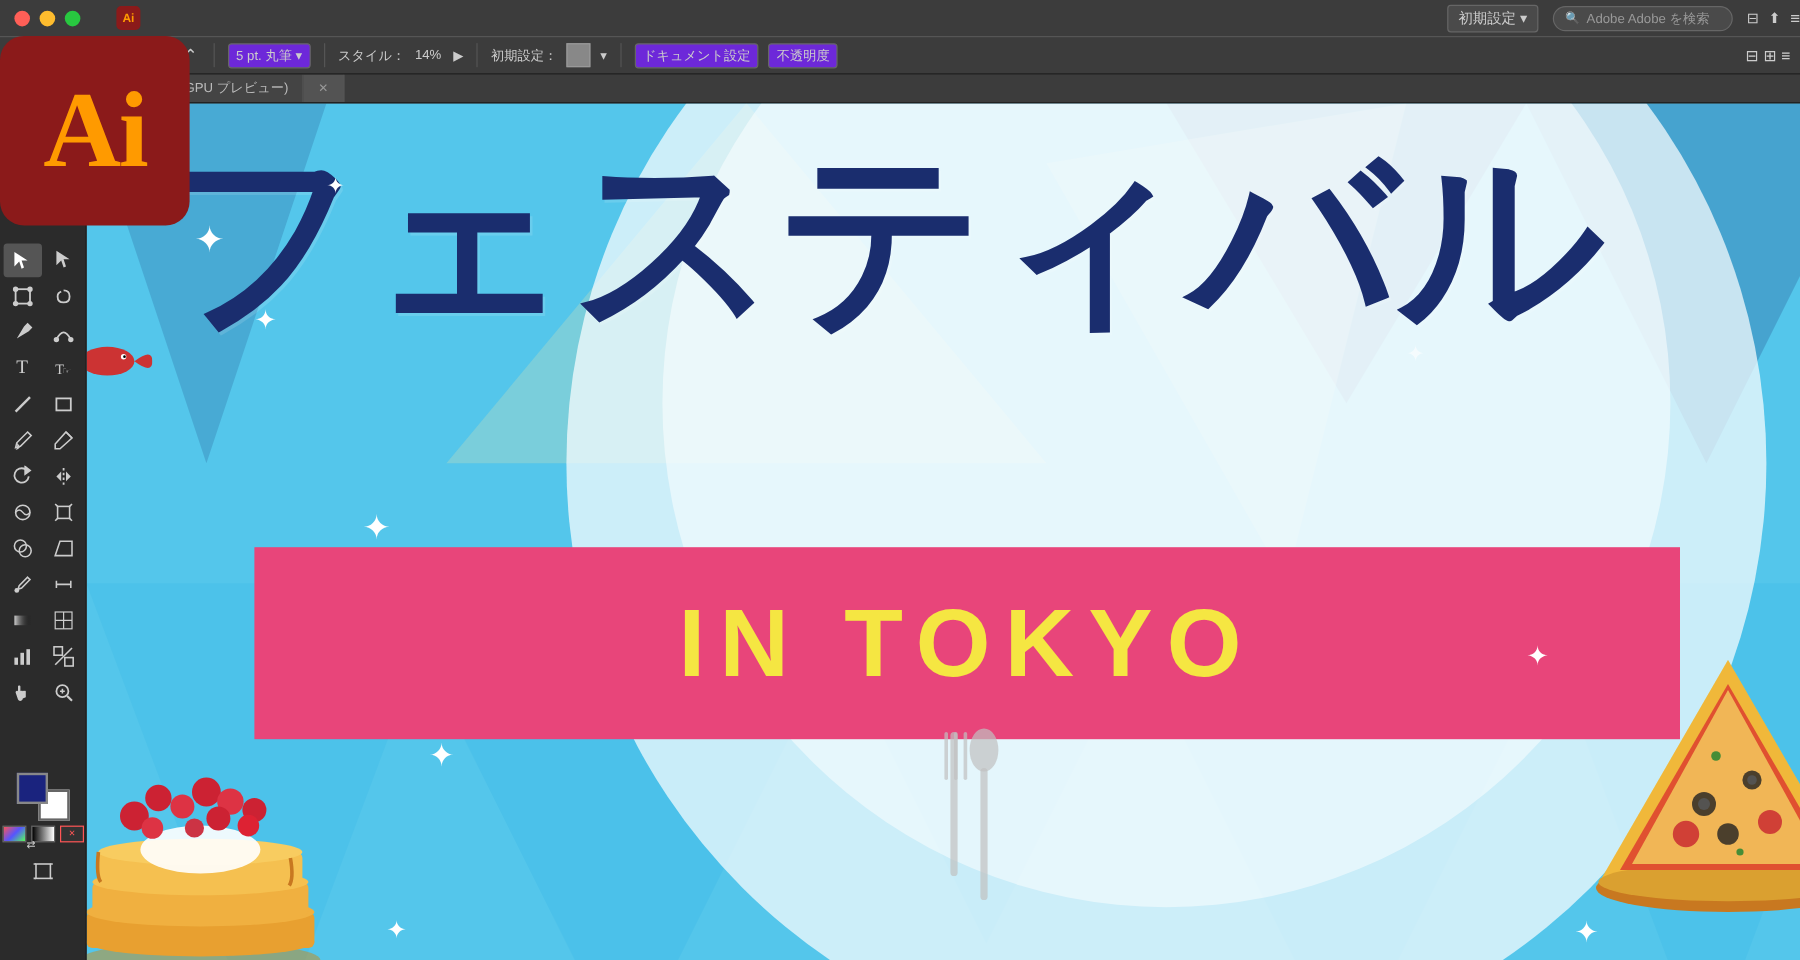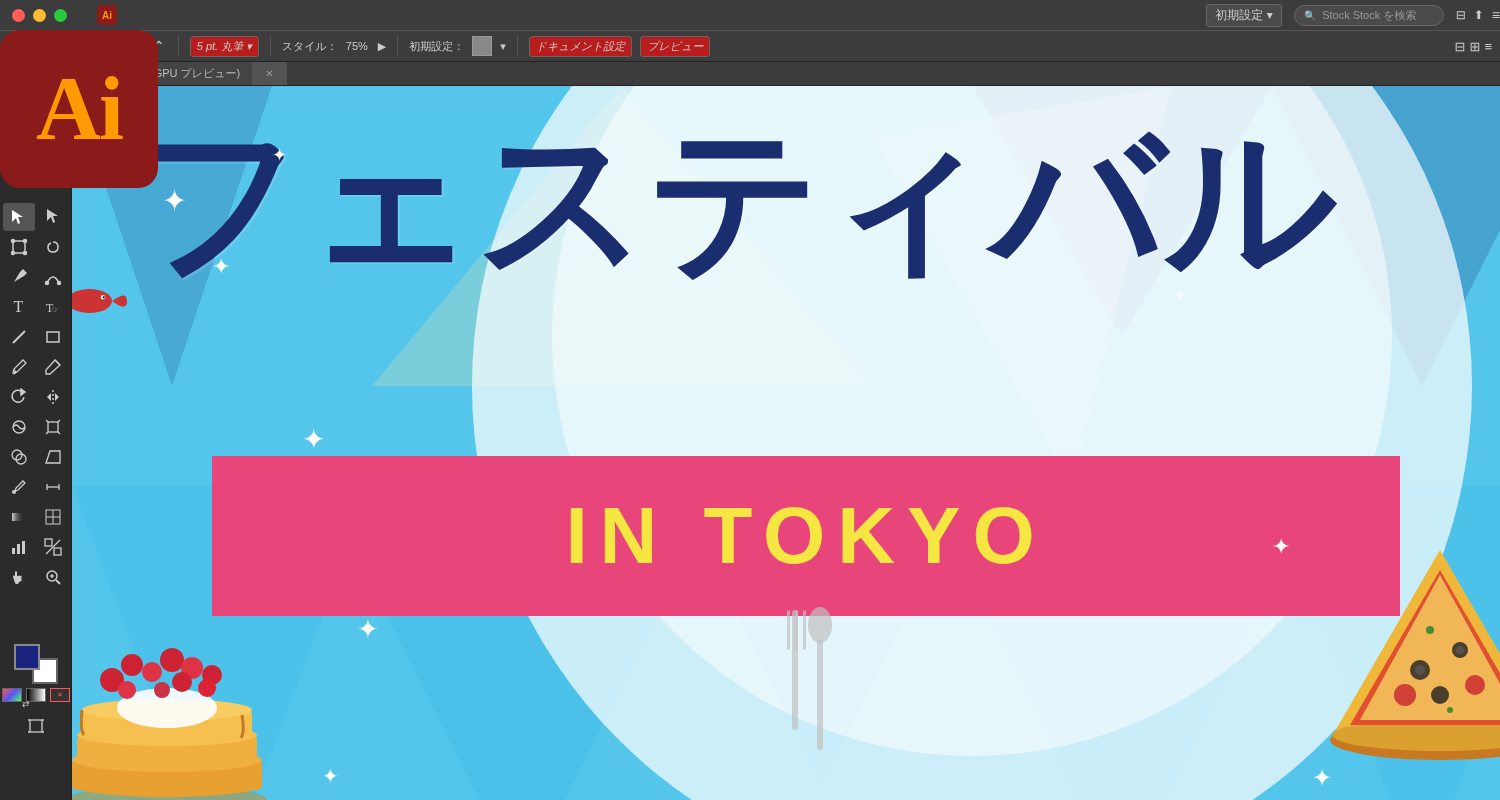--- a/index.html
+++ b/index.html
@@ -83,31 +83,30 @@
       display: flex;
       align-items: center;
       padding: 0 8px;
       gap: 8px;
       border-top: 1px solid #555;
       border-bottom: 1px solid #222;
       z-index: 100;
     }
     .opt-label { color: #ccc; font-size: 11px; white-space: nowrap; }
     .opt-btn {
-      background: #b91c1c;
+      background: #6d28d9;
       border: 1px solid #666;
       border-radius: 3px;
       padding: 2px 6px;
       color: #ccc;
       font-size: 11px;
       cursor: pointer;
       display: flex;
       align-items: center;
       gap: 3px;
-      font-style: italic;
     }
     .opt-divider { width: 1px; height: 20px; background: #555; margin: 0 3px; }
     .opt-color-box {
       width: 20px; height: 20px;
       background: #888;
       border: 1px solid #999;
       cursor: pointer;
     }
     .opt-stroke-preview {
       width: 60px; height: 20px;
@@ -385,21 +384,21 @@
       <span>Ai</span>
     </div>
   </div>
   <div id="title-right">
     <div id="workspace-selector">
       <span>初期設定</span>
       <span> ▾</span>
     </div>
     <div id="search-bar">
       <span id="search-icon-title">🔍</span>
-      <span style="color:#999; font-size:11px;">Stock Stock を検索</span>
+      <span style="color:#999; font-size:11px;">Adobe Adobe を検索</span>
     </div>
 
     <div style="display:flex;gap:8px;align-items:center;">
       <span style="color:#ccc;font-size:12px;cursor:pointer;">⊟</span>
       <span style="color:#ccc;font-size:12px;cursor:pointer;">⬆</span>
       <span style="color:#ccc;font-size:14px;cursor:pointer;">≡</span>
     </div>
   </div>
 </div>
 
@@ -411,32 +410,32 @@
   </div>
   <span class="opt-label">線：</span>
   <span style="color:#ccc;font-size:14px;cursor:pointer;padding:0 2px;">⌃</span>
   <div class="opt-divider"></div>
   <div class="opt-btn">
     <span>5 pt. 丸筆</span>
     <span>▾</span>
   </div>
   <div class="opt-divider"></div>
   <span class="opt-label">スタイル：</span>
-  <span class="opt-label" style="margin-right:2px;">75%</span>
+  <span class="opt-label" style="margin-right:2px;">14%</span>
   <span style="color:#ccc;font-size:11px;">▶</span>
   <div class="opt-divider"></div>
   <span class="opt-label">初期設定：</span>
   <div class="opt-color-box" style="background:#888;"></div>
   <span style="color:#ccc;font-size:11px;">▾</span>
   <div class="opt-divider"></div>
   <div class="opt-btn">
     <span>ドキュメント設定</span>
   </div>
   <div class="opt-btn">
-    <span>プレビュー</span>
+    <span>不透明度</span>
   </div>
   <div style="margin-left:auto;display:flex;gap:4px;">
     <span style="color:#ccc;font-size:13px;cursor:pointer;">⊟</span>
     <span style="color:#ccc;font-size:13px;cursor:pointer;">⊞</span>
     <span style="color:#ccc;font-size:13px;cursor:pointer;">≡</span>
   </div>
 </div>
 
 <div id="ai-logo-big">
   <span class="ai-text">Ai</span>

